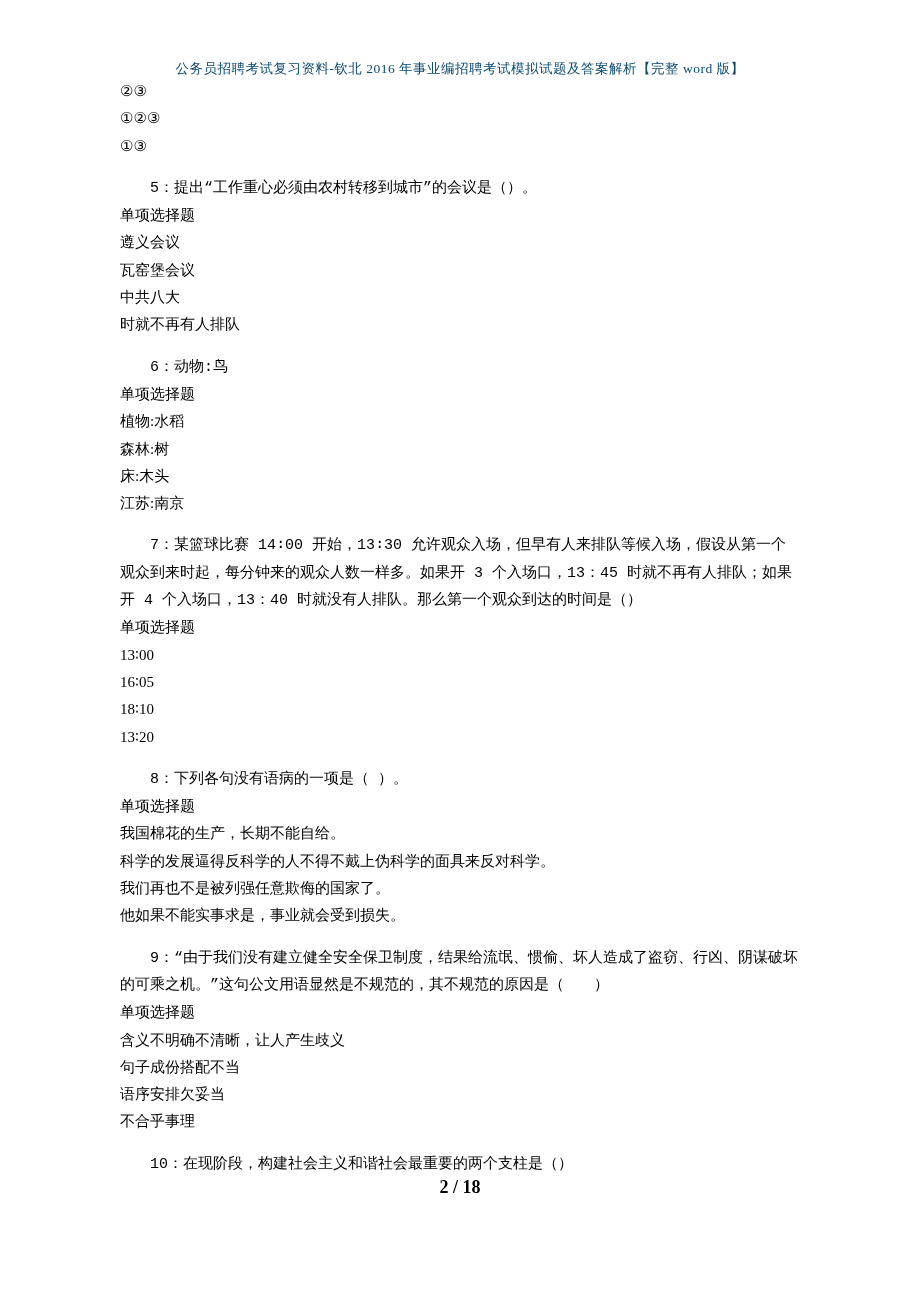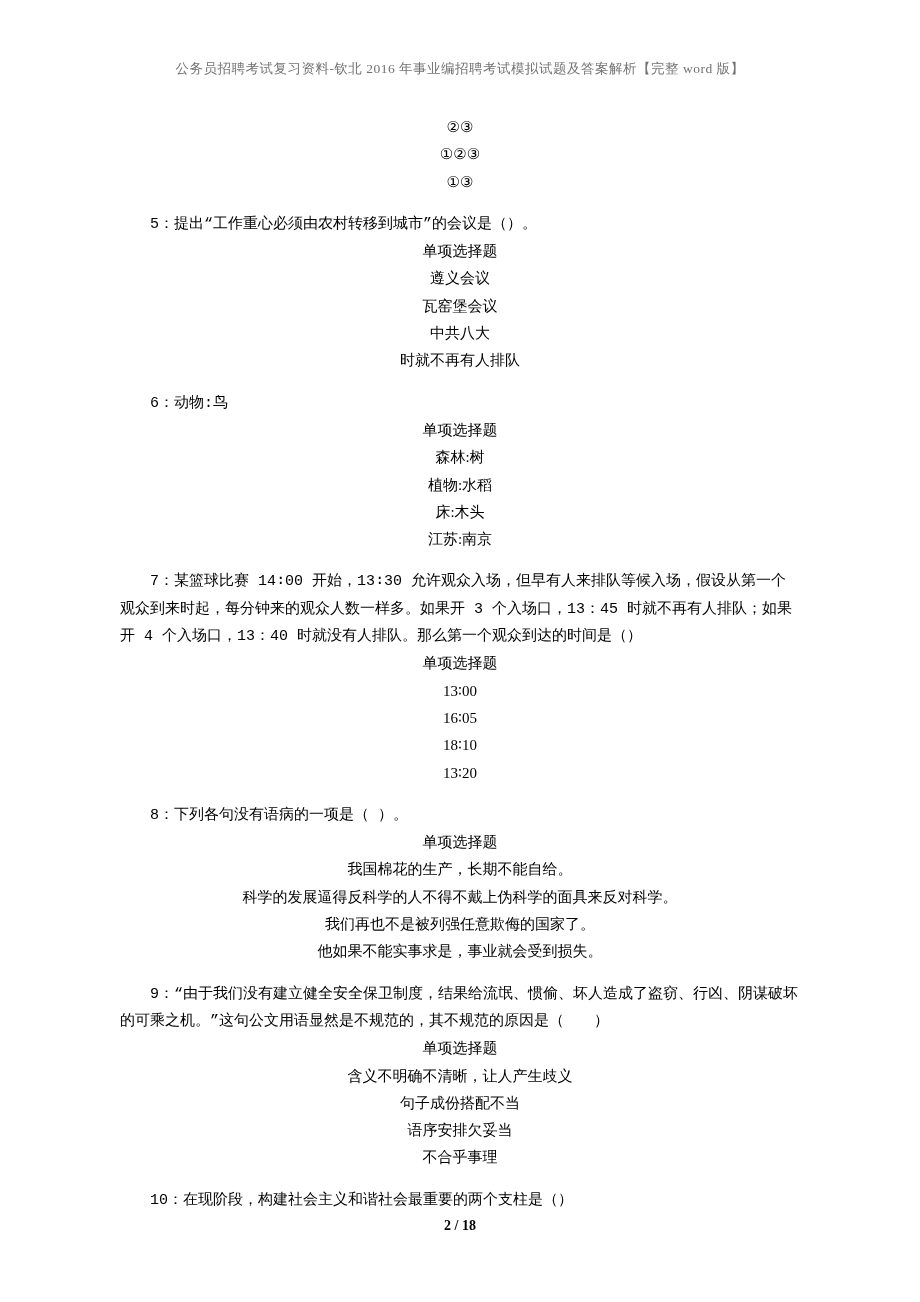--- a/index.html
+++ b/index.html
@@ -9,43 +9,42 @@
     font-family: "SimSun", "宋体", serif;
     width: 920px;
   }
   .page {
     width: 920px;
     padding: 60px 120px 40px 120px;
     box-sizing: border-box;
     position: relative;
   }
   .header {
-    color: #737373;
+    color: #0c4a6e;
     font-family: "SimSun", "宋体", serif;
     font-size: 13.5px;
     text-align: center;
-    margin-bottom: 36px;
     letter-spacing: 0.5px;
   }
   .content {
     color: #000;
     font-size: 15px;
     line-height: 1.82;
     font-family: "SimSun", "宋体", serif;
   }
   .block { margin-bottom: 15px; }
   .q-line { text-indent: 2em; font-family: Liberation Mono, monospace; }
-  .opt-line { text-indent: 0; text-align: center; }
+  .opt-line { text-indent: 0; }
   .footer {
     position: absolute;
     bottom: 35px;
     width: 100%;
     left: 0;
     text-align: center;
-    font-size: 14px;
+    font-size: 18px;
     color: #000;
     font-family: "Times New Roman", "SimSun", serif;
     font-weight: bold;
   }
 </style>
 </head>
 <body>
 
 <div class="page">
 
@@ -64,22 +63,22 @@
       <div class="opt-line">单项选择题</div>
       <div class="opt-line">遵义会议</div>
       <div class="opt-line">瓦窑堡会议</div>
       <div class="opt-line">中共八大</div>
       <div class="opt-line">时就不再有人排队</div>
     </div>
 
     <div class="block">
       <div class="q-line"><span>6</span><span>：动物:鸟</span></div>
       <div class="opt-line">单项选择题</div>
+      <div class="opt-line">植物:水稻</div>
       <div class="opt-line">森林:树</div>
-      <div class="opt-line">植物:水稻</div>
       <div class="opt-line">床:木头</div>
       <div class="opt-line">江苏:南京</div>
     </div>
 
     <div class="block">
       <div class="q-line"><span>7</span><span>：某篮球比赛 14∶00 开始，13∶30 允许观众入场，但早有人来排队等候入场，假设从第一个观众到来时起，每分钟来的观众人数一样多。如果开 3 个入场口，13：45 时就不再有人排队；如果开 4 个入场口，13：40 时就没有人排队。那么第一个观众到达的时间是（）</span></div>
       <div class="opt-line">单项选择题</div>
       <div class="opt-line">13∶00</div>
       <div class="opt-line">16∶05</div>
       <div class="opt-line">18∶10</div>

